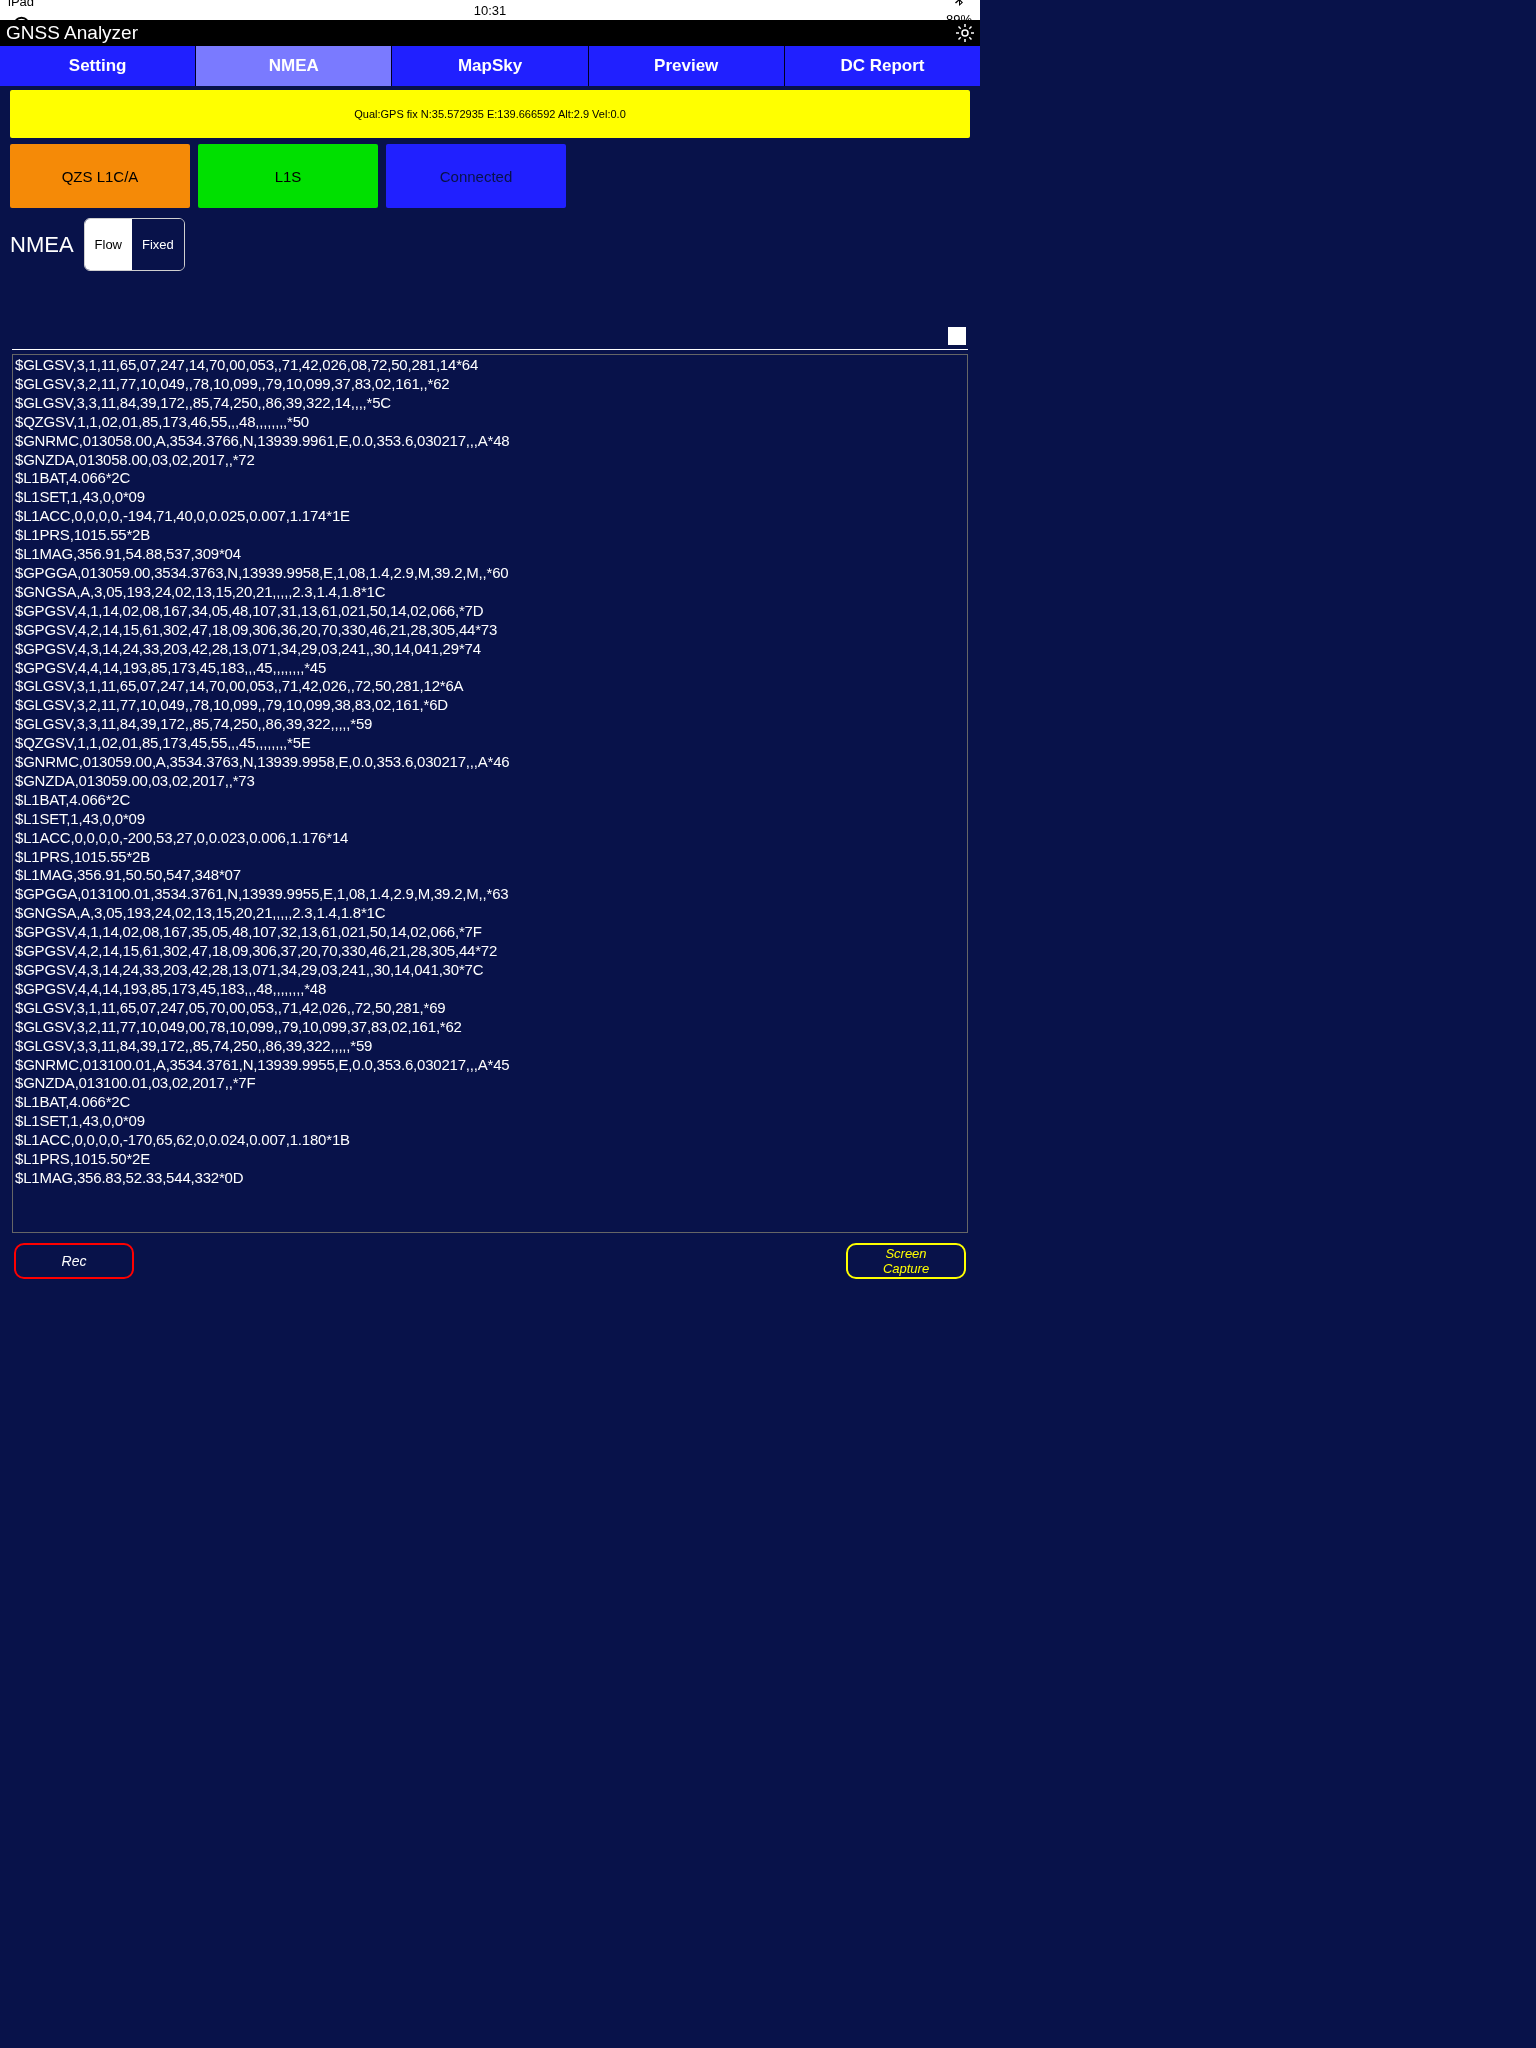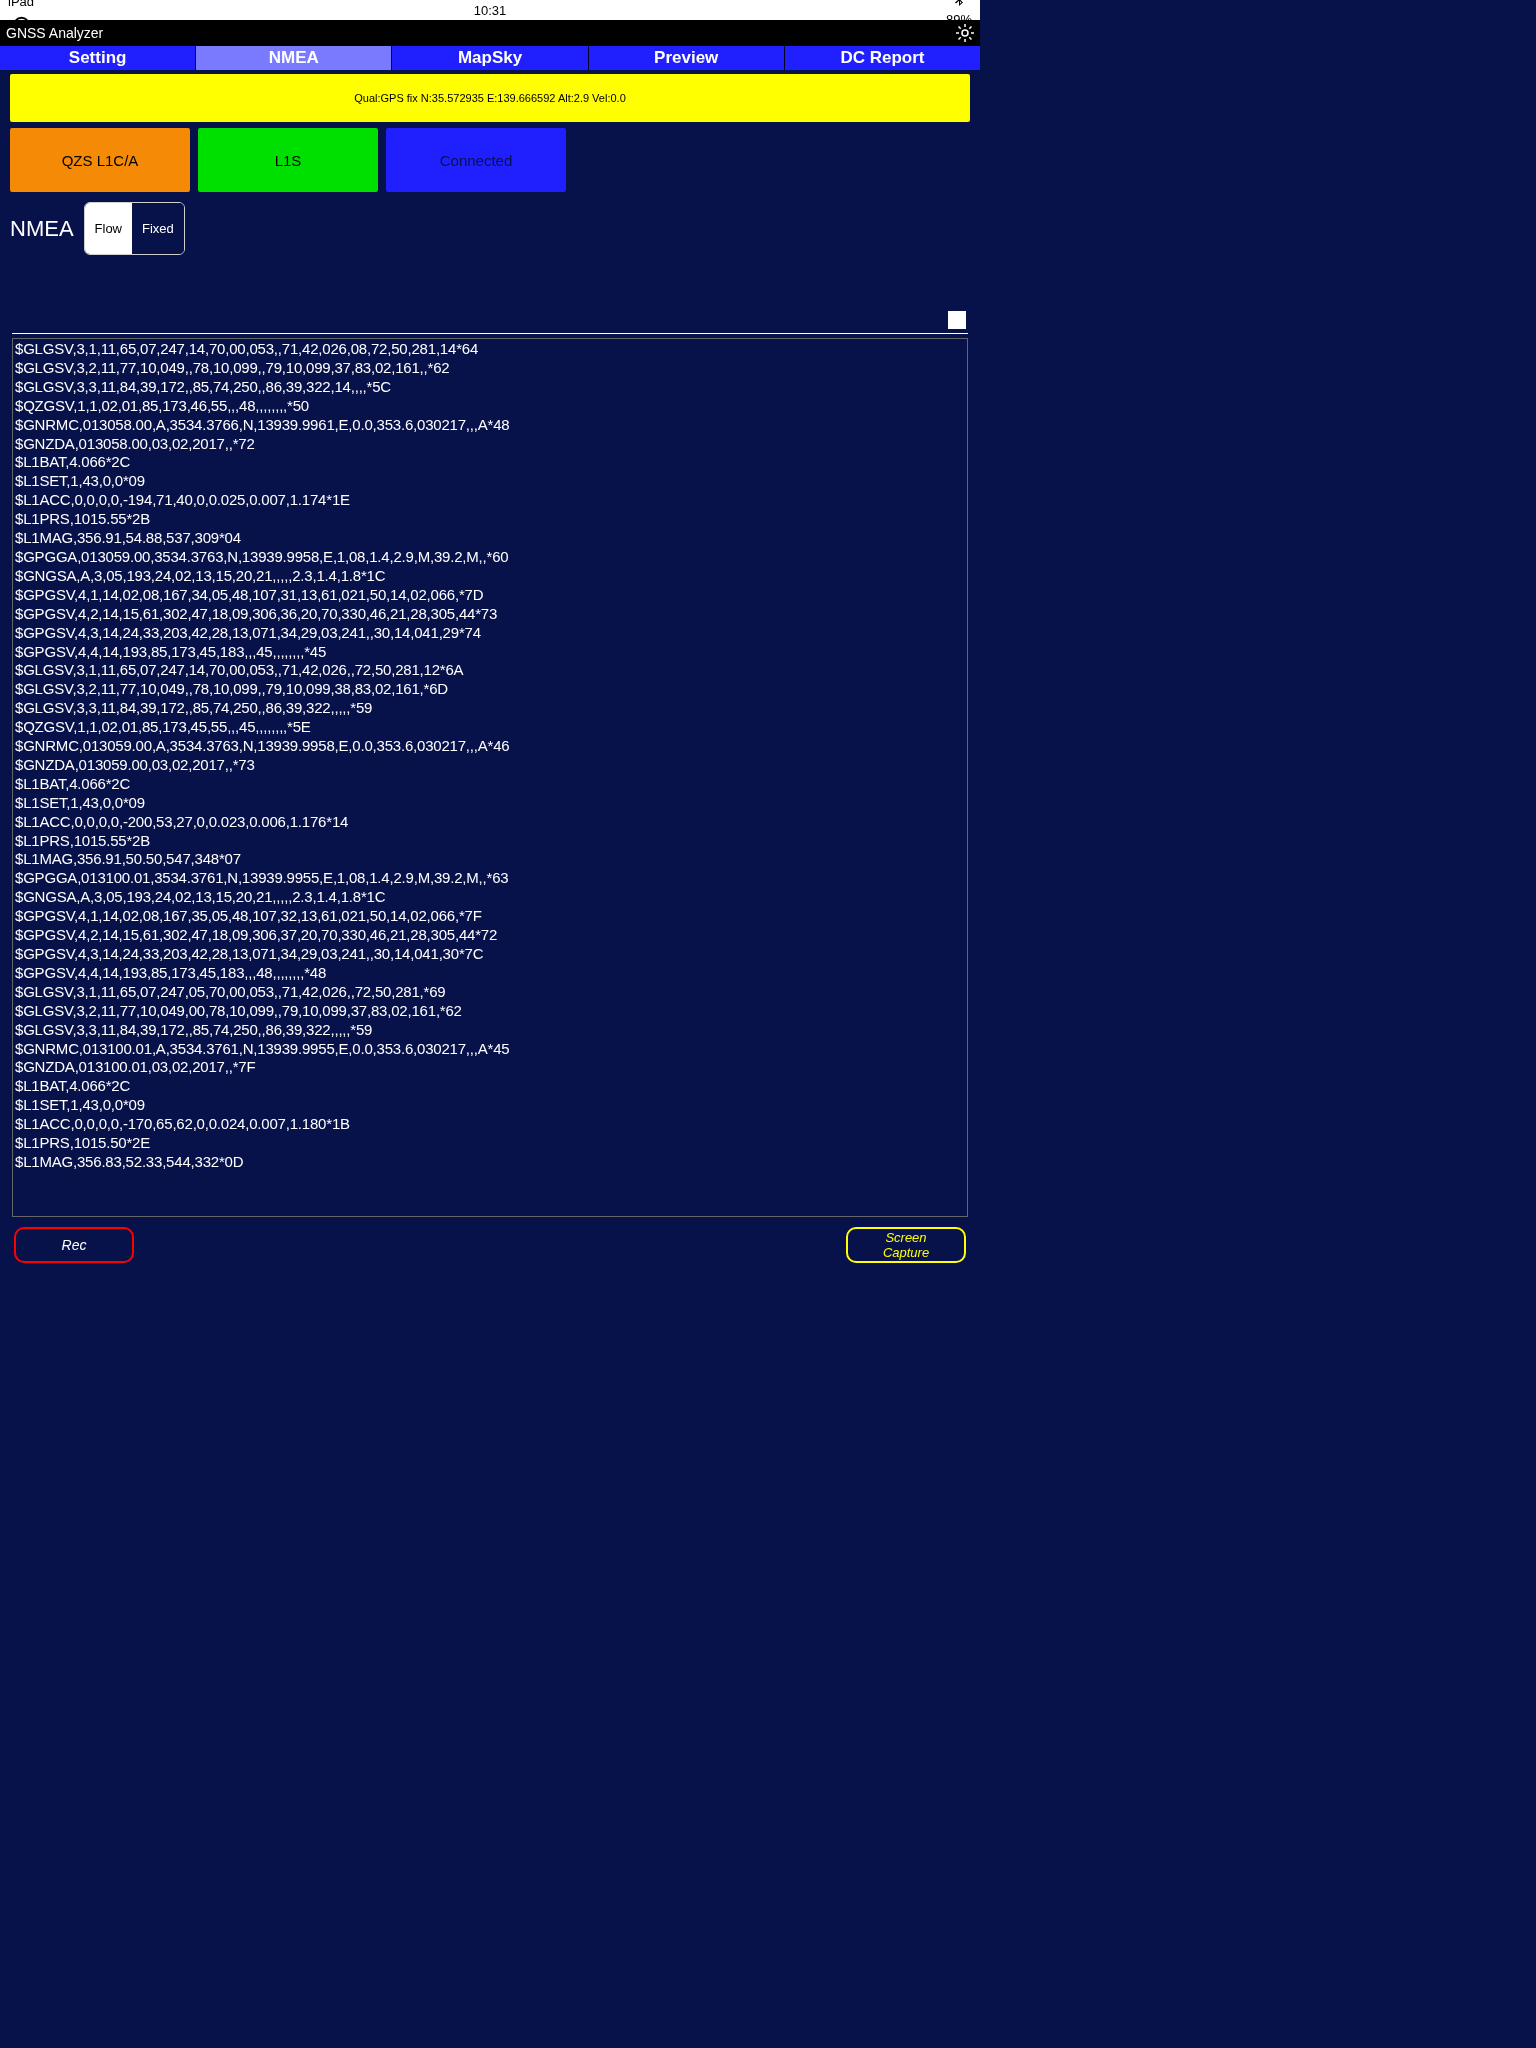--- a/index.html
+++ b/index.html
@@ -1,21 +1,21 @@
 <!DOCTYPE html>
 <html><head>
 <meta charset="utf-8">
 <style>
   * { margin:0; padding:0; box-sizing:border-box; }
   html,body { width:980px; height:1306px; background:#08124a; font-family:-apple-system,Helvetica,Arial,sans-serif; overflow:hidden;}
   .status-bar { background:#fff; height:20px; display:flex; align-items:center; justify-content:space-between; padding:0 8px; font-size:13px; color:#000; }
   .status-left,.status-right { display:flex; align-items:center; gap:6px;flex-direction:column;}
-  .app-title-bar { background:#000; color:#fff; height:26px; display:flex; align-items:center; justify-content:space-between; padding:0 6px; font-size:14px;}
+  .app-title-bar { background:#000; color:#fff; height:26px; display:flex; align-items:center; justify-content:space-between; padding:0 6px; font-size:19px;}
   .tabs { display:flex; }
-  .tab { flex:1; text-align:center; color:#fff; font-size:17px; font-weight:600; padding:2px 0; background:#2020ff; border-right:1px solid #000022; cursor:pointer;}
+  .tab { flex:1; text-align:center; color:#fff; font-size:17px; font-weight:600; padding:10px 0; background:#2020ff; border-right:1px solid #000022; cursor:pointer;}
   .tab.active { background:#7a7aff; }
   .tab:last-child{border-right:none;}
   .qual-bar { background:#ffff00; color:#000; text-align:center; font-size:11px; padding:18px 0; margin:4px 10px 6px 10px; border-radius:2px;}
   .pill-row { display:flex; gap:8px; padding:0 10px 6px 10px;}
   .pill { width:180px; height:64px; display:flex; align-items:center; justify-content:center; font-size:15px; color:#000; border-radius:2px;}
   .pill.orange{background:#f58a07;}
   .pill.green{background:#00e000;}
   .pill.blue{background:#2020ff; color:#08124a;}
   .section-row{display:flex; align-items:center; gap:10px; padding:4px 10px 6px 10px; color:#fff;}
   .section-label{font-size:22px;}

